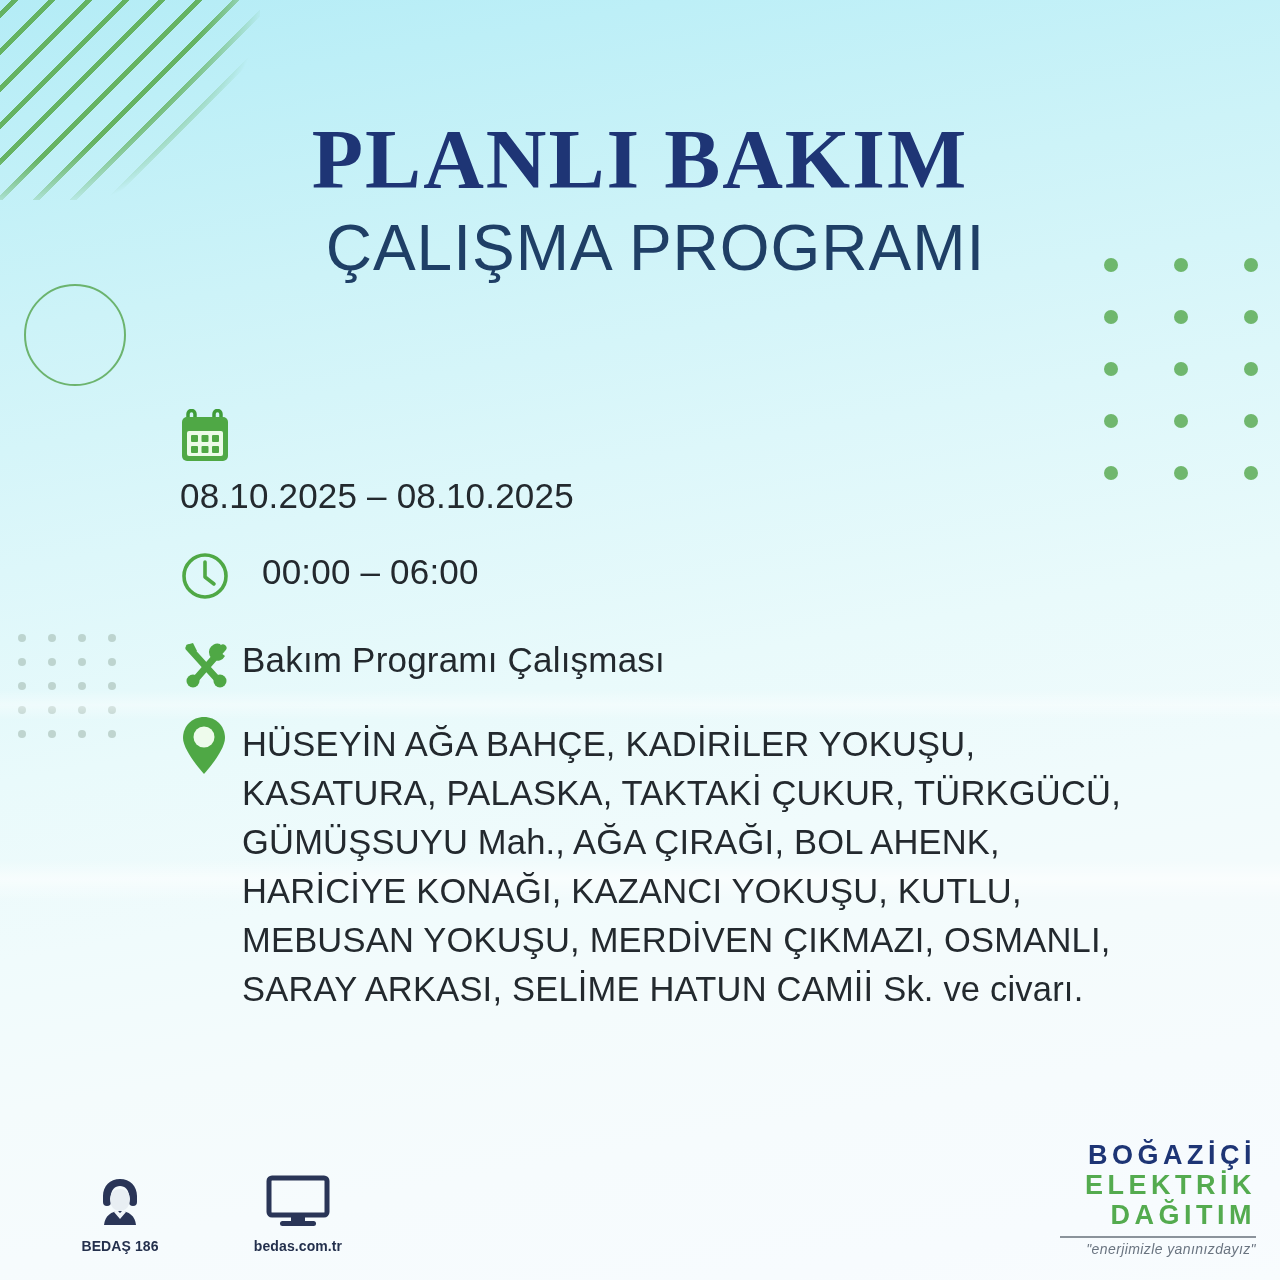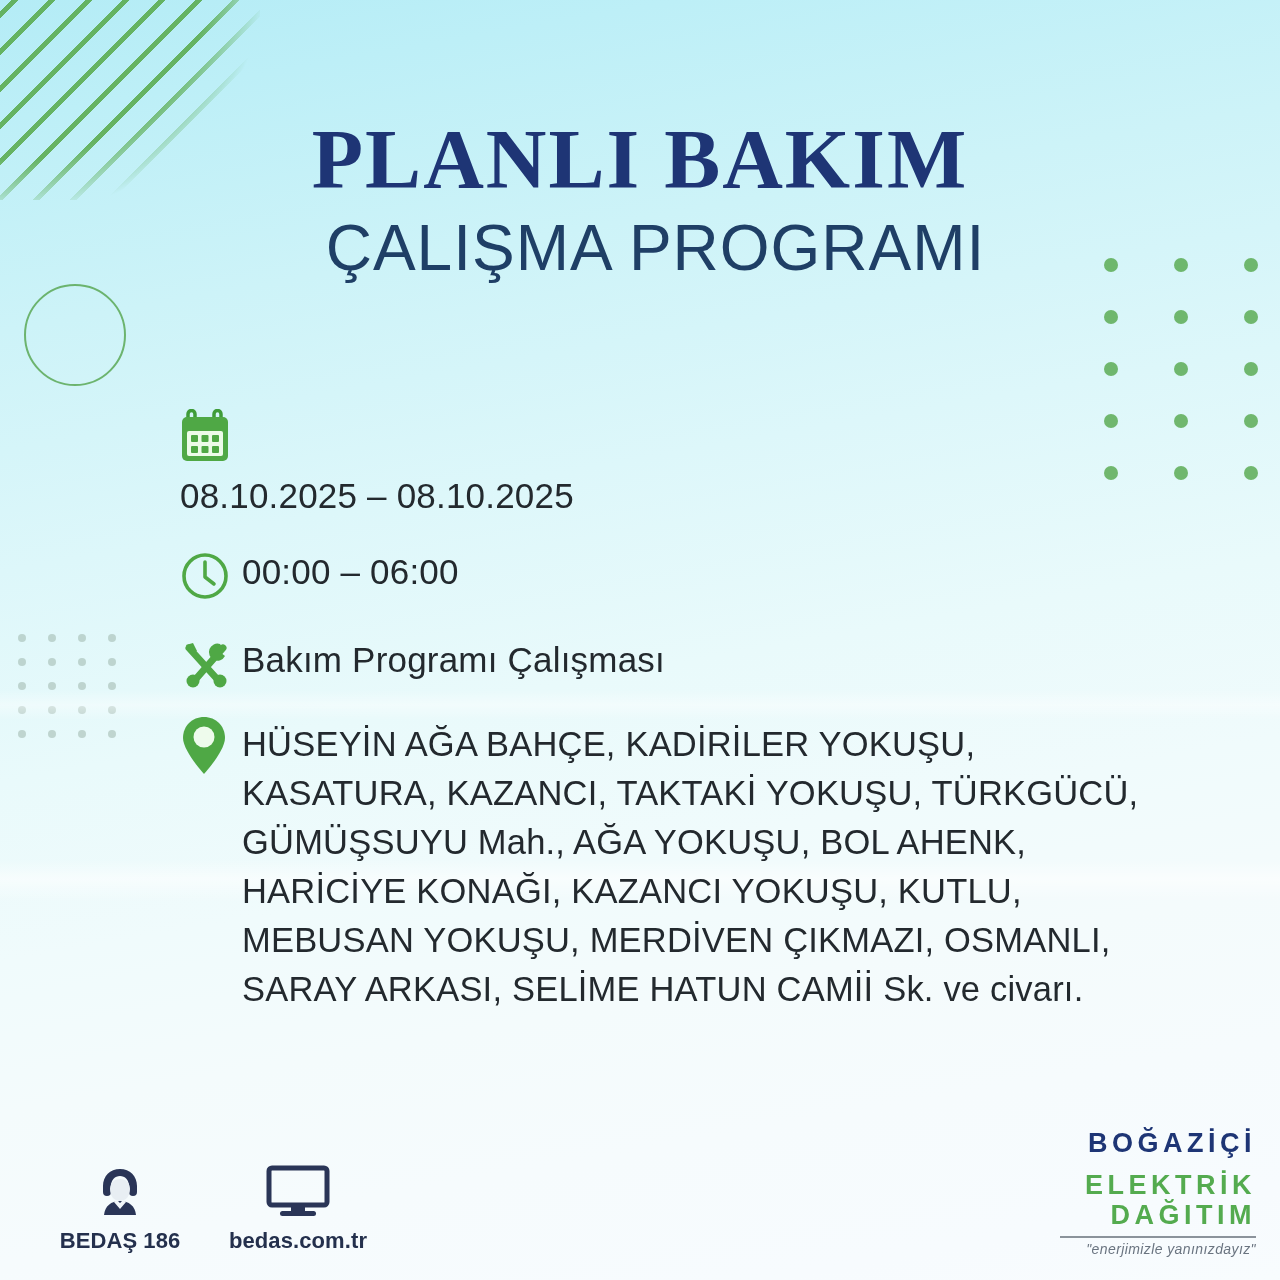--- a/index.html
+++ b/index.html
@@ -85,38 +85,38 @@
   .row{display:flex;align-items:flex-start;margin-bottom:28px;}
   .row .ico{
     width:62px;min-width:62px;height:64px;
     display:flex;align-items:center;justify-content:flex-start;
   }
   .row .txt{
     font-size:35px;color:#23292e;line-height:1.25;
     padding-top:6px;letter-spacing:.2px;
   }
   .row-date{margin-bottom:26px;flex-direction:column;}
-  .row-time{margin-bottom:24px;}
+  .row-time{margin-bottom:24px;gap:20px;}
   .row-work{margin-bottom:18px;text-align:right;}
   .row-loc .txt{line-height:1.42;font-size:34.5px;}
   
   .footer{position:absolute;left:60px;bottom:26px;display:flex;align-items:flex-end;gap:58px;}
   .fitem{display:flex;flex-direction:column;align-items:center;width:120px;}
   .fitem .fico{height:62px;display:flex;align-items:flex-end;justify-content:center;}
   .fitem .flabel{
-    font-size:22px;color:#24304d;margin-top:9px;font-weight:bold;letter-spacing:.1px;
+    font-size:14px;color:#24304d;margin-top:9px;font-weight:bold;letter-spacing:.1px;
     white-space:nowrap;
   }
   .logo{position:absolute;right:24px;bottom:24px;text-align:right;line-height:1;}
   .logo .l1,.logo .l2,.logo .l3{
     font-weight:bold;font-size:27px;letter-spacing:4.5px;
     font-family:Liberation Sans, sans-serif;display:block;
   }
   .logo .l1{color:#1e3575;}
-  .logo .l2{color:#54ab4f;margin-top:15px;}
+  .logo .l2{color:#54ab4f;margin-top:3px;}
   .logo .l3{color:#54ab4f;margin-top:3px;}
   .logo .lrule{height:2px;background:#5c6670;margin:7px 0 4px auto;width:196px;opacity:.7;}
   .logo .ltag{
     font-size:14px;color:#6a7480;font-style:italic;letter-spacing:.4px;display:block;
   }
 </style>
 </head>
 <body>
 
 <div class="poster">
@@ -222,22 +222,22 @@
 
     <div class="row row-loc">
       <div class="ico">
         <svg width="48" height="62" viewBox="0 0 48 62" aria-hidden="true">
           <path d="M24 2 C12 2 3 11 3 23 C3 36 24 59 24 59 C24 59 45 36 45 23 C45 11 36 2 24 2 Z" fill="#4fa845"></path>
           <circle cx="24" cy="22" r="10.5" fill="#eefbec"></circle>
         </svg>
       </div>
       <div class="txt">
         <div>HÜSEYİN AĞA BAHÇE, KADİRİLER YOKUŞU,</div>
-        <div>KASATURA, KAZANCI, TAKTAKİ YOKUŞU, TÜRKGÜCÜ,</div>
-        <div>GÜMÜŞSUYU Mah., AĞA YOKUŞU, BOL AHENK,</div>
+        <div>KASATURA, PALASKA, TAKTAKİ ÇUKUR, TÜRKGÜCÜ,</div>
+        <div>GÜMÜŞSUYU Mah., AĞA ÇIRAĞI, BOL AHENK,</div>
         <div>HARİCİYE KONAĞI, KAZANCI YOKUŞU, KUTLU,</div>
         <div>MEBUSAN YOKUŞU, MERDİVEN ÇIKMAZI, OSMANLI,</div>
         <div>SARAY ARKASI, SELİME HATUN CAMİİ Sk. ve civarı.</div>
       </div>
     </div>
 
   </div>
 
   <div class="footer">
 

